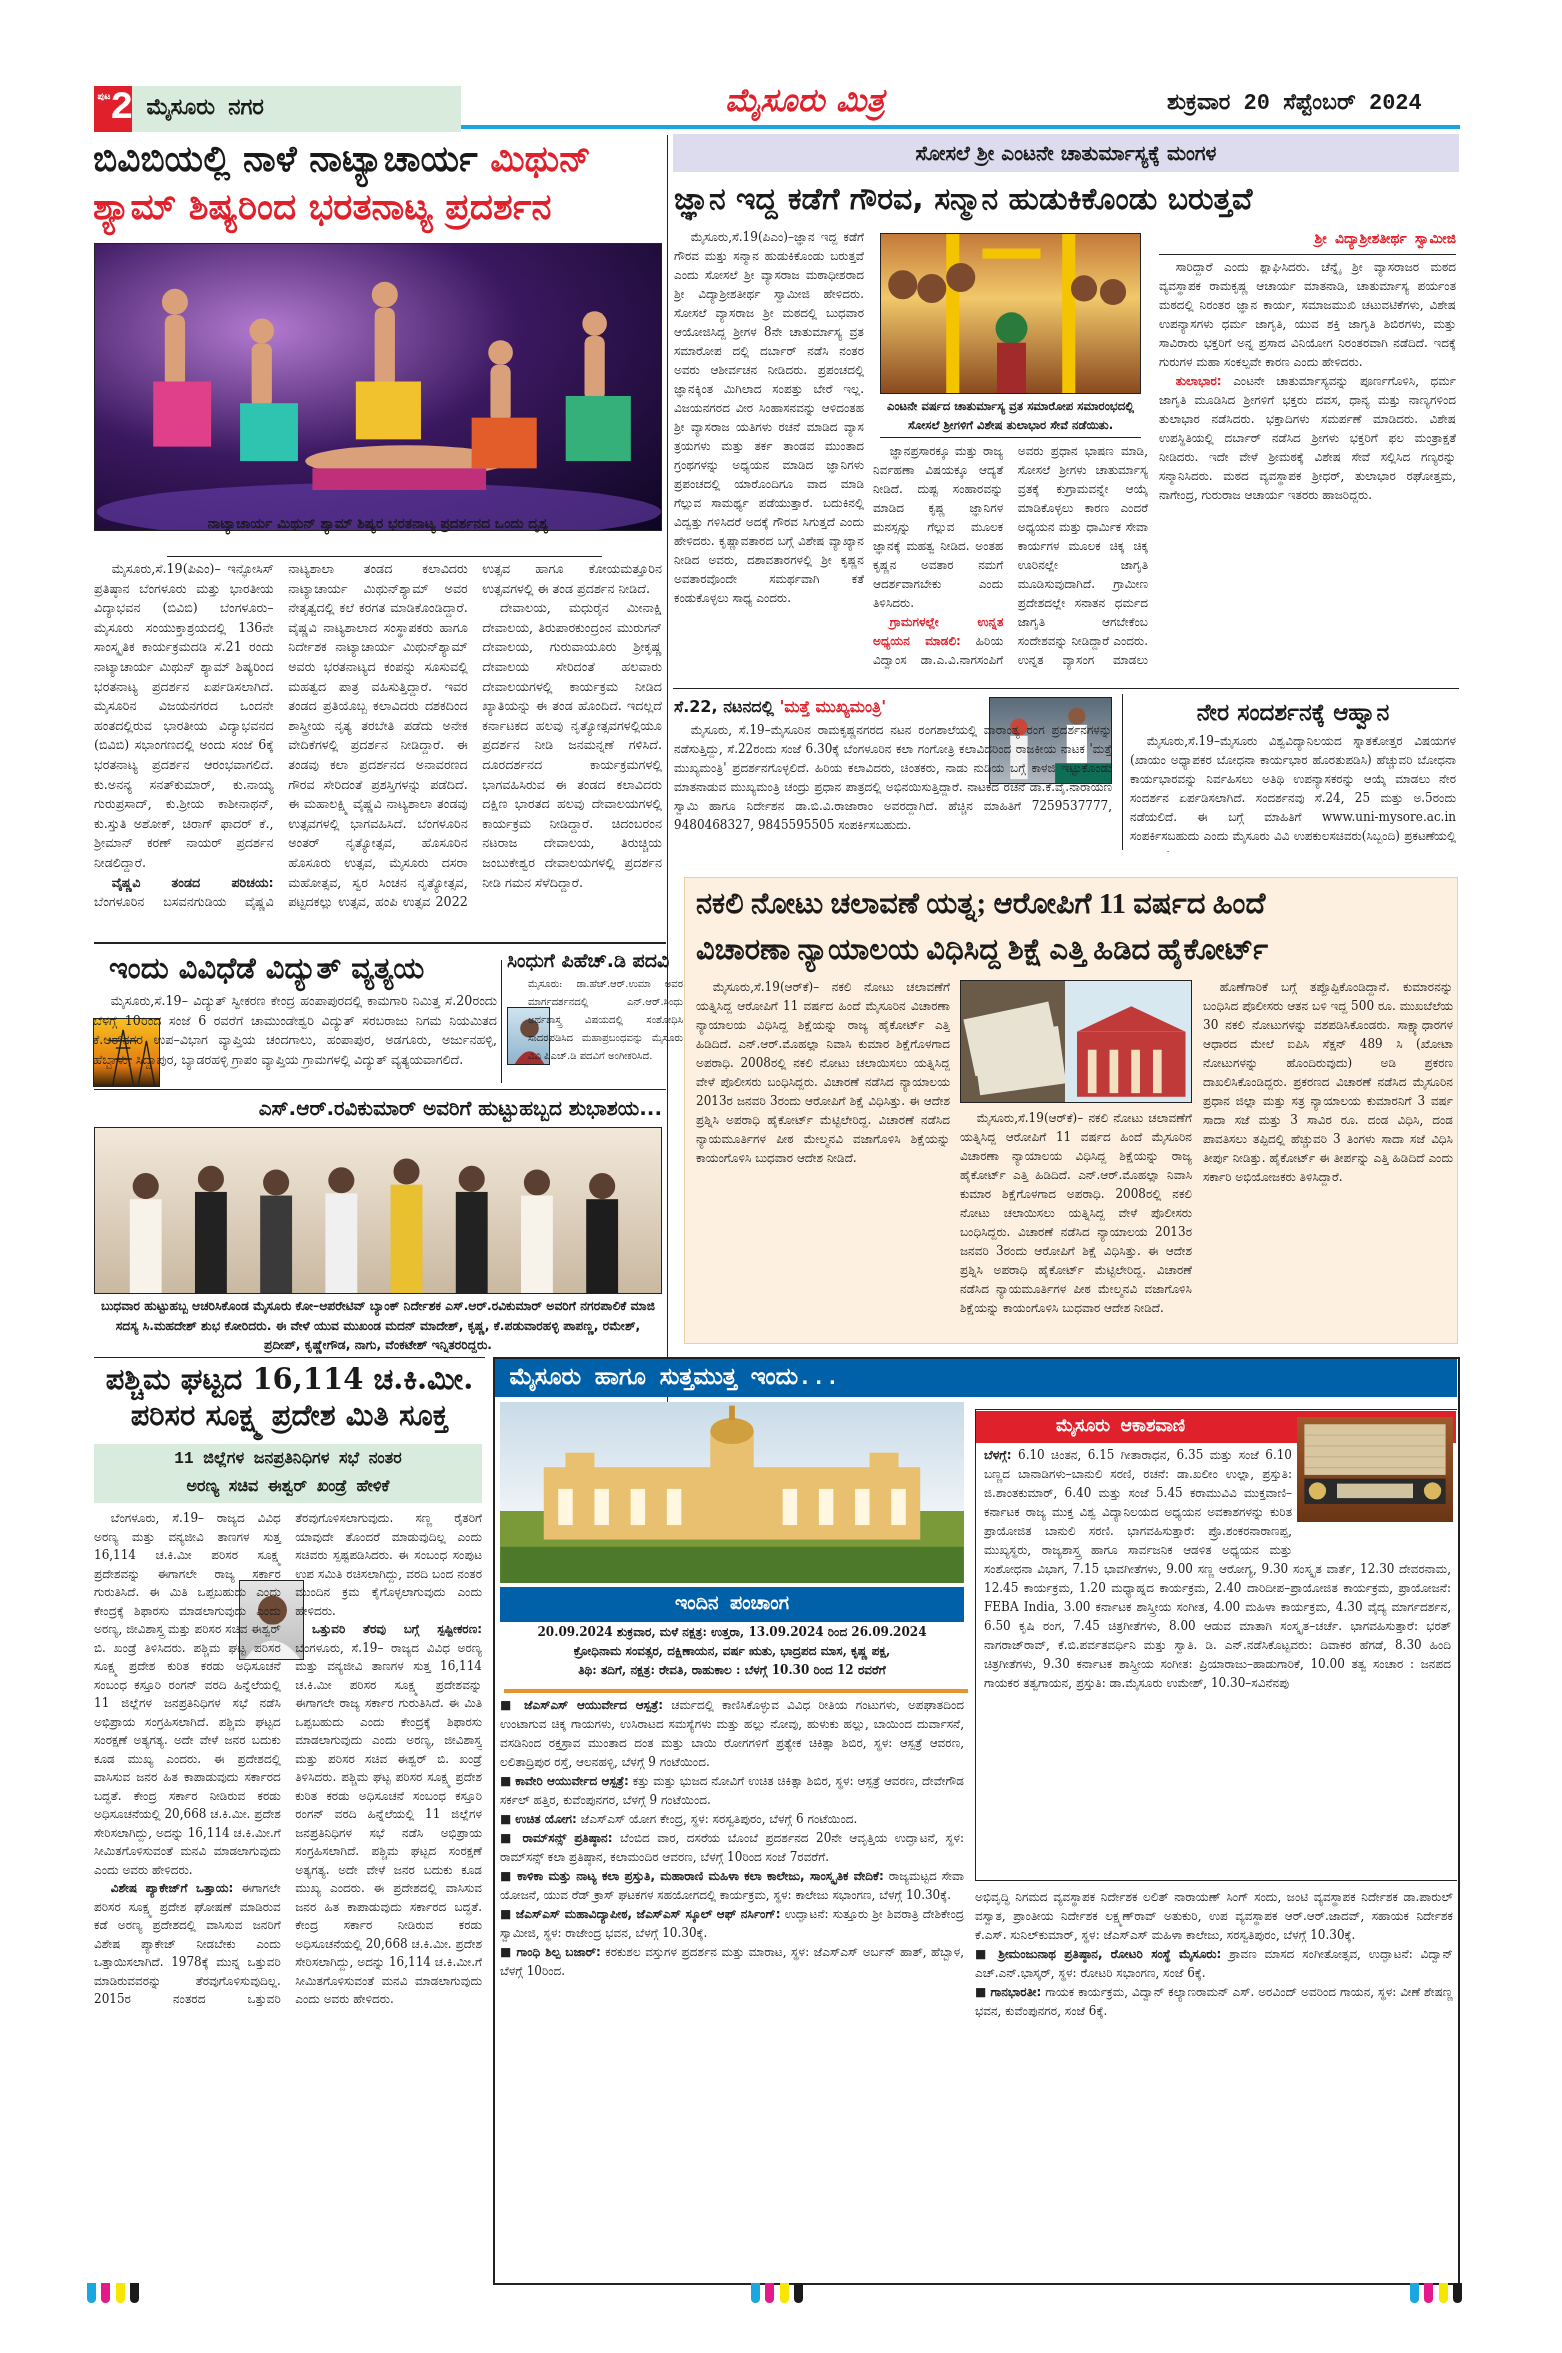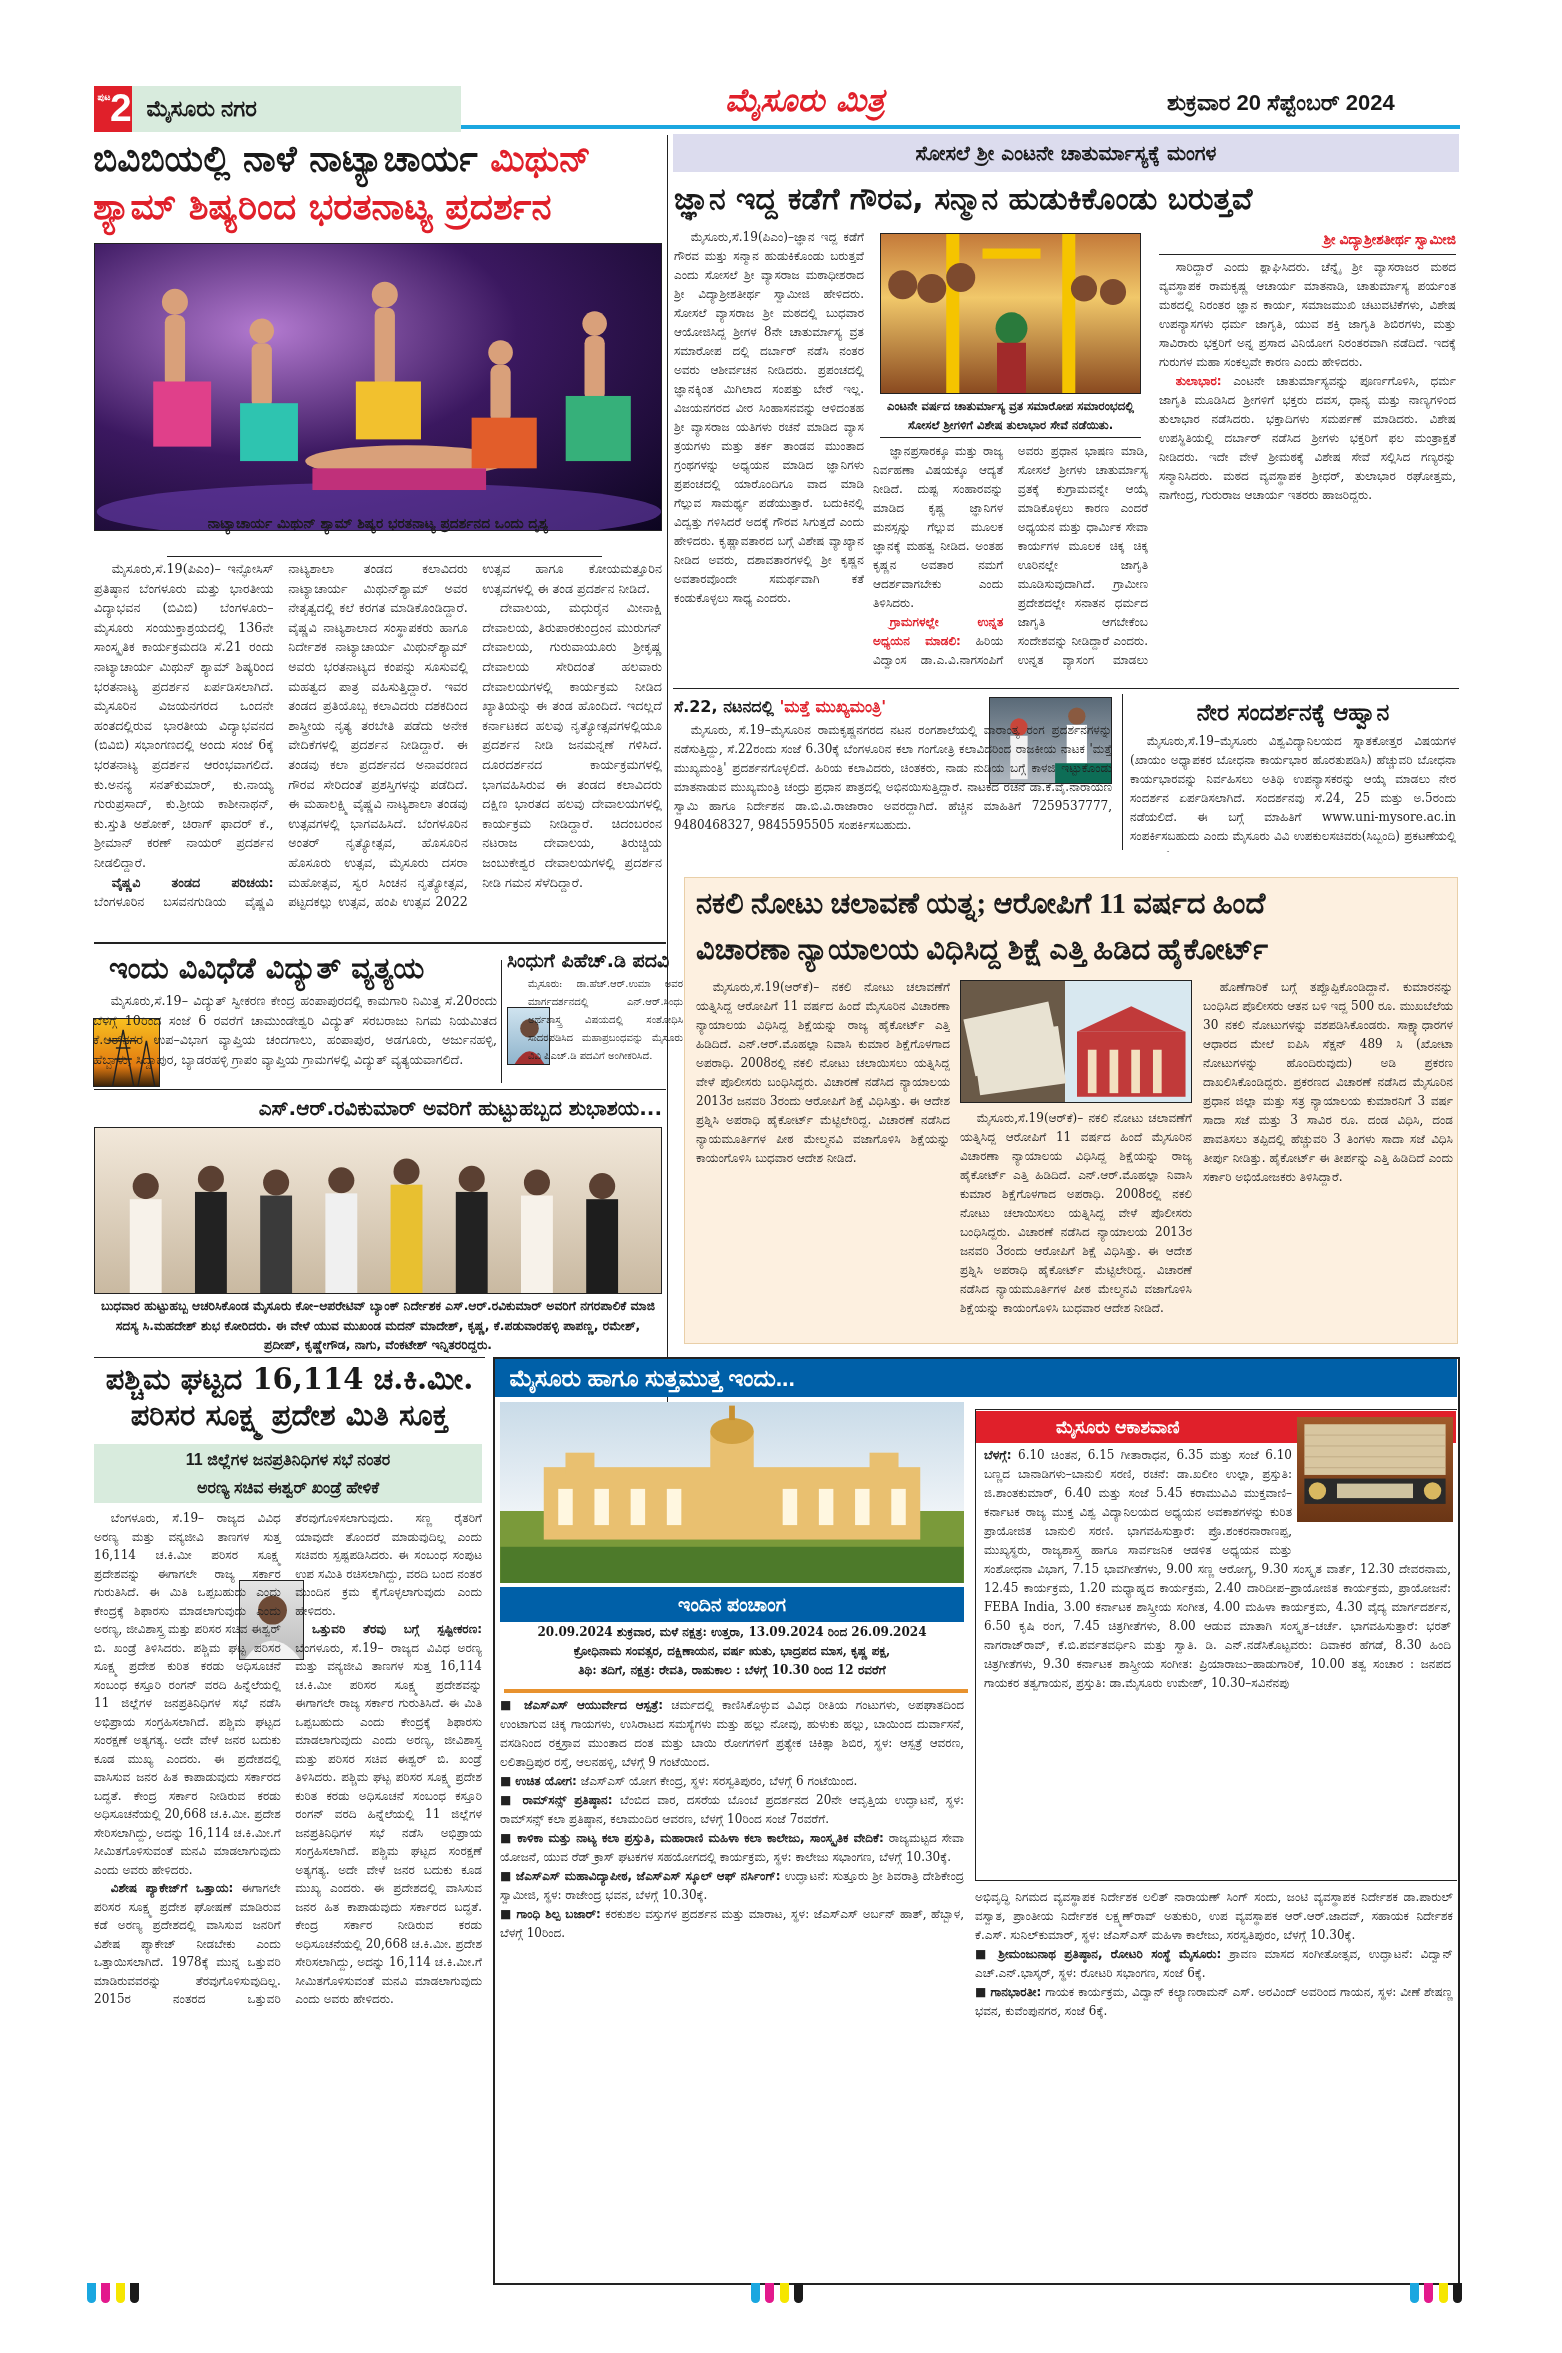--- a/index.html
+++ b/index.html
@@ -1,19 +1,19 @@
 <!DOCTYPE html>
 <html style="font-size:11.6px"><head>
 <meta charset="utf-8">
 <style>
 *{box-sizing:border-box;margin:0;padding:0}
 html,body{width:1562px;height:2354px;background:#fff;overflow:hidden}
 body{position:relative;font-family:"DejaVu Serif",serif;color:#1a1a1a}
 .abs{position:absolute}
-.sans{font-family:Liberation Sans, sans-serif}
+.sans{font-family:Liberation Mono, monospace}
 .serif{font-family:"DejaVu Serif",serif}
 .body-text{font-family:"DejaVu Serif",serif;font-size:12.7px;line-height:19.6px;text-align:justify;color:#222;overflow:hidden}
 .body-text p{text-indent:1.4em}
 .cols2{column-count:2;column-gap:14.5px}
 .cols3{column-count:3;column-gap:14.5px}
 .rule-h{position:absolute;height:2.2px;background:#222}
 .rule-v{position:absolute;width:1.4px;background:#222}
 .photo{position:absolute;border:1.4px solid #222;overflow:hidden}
 .caption{position:absolute;text-align:center;font-family:"DejaVu Sans",sans-serif;font-weight:bold;font-size:13.8px;line-height:21px}
 .head-black{font-family:"DejaVu Sans",sans-serif;font-weight:bold;color:#1a1a1a}
@@ -276,20 +276,21 @@
 <div class="abs sans" style="left:500px;top:1587px;width:464px;height:35px;background:#0060a8;color:#fff;text-align:center;font-weight:bold;font-size:19px;line-height:35px;">ಇಂದಿನ ಪಂಚಾಂಗ</div>
 <div class="abs serif" style="left:500px;top:1623px;width:464px;text-align:center;font-size:12px;line-height:19px;font-weight:bold;">
   <div>20.09.2024 ಶುಕ್ರವಾರ, ಮಳೆ ನಕ್ಷತ್ರ: ಉತ್ತರಾ, 13.09.2024 ರಿಂದ 26.09.2024</div>
   <div>ಕ್ರೋಧಿನಾಮ ಸಂವತ್ಸರ, ದಕ್ಷಿಣಾಯನ, ವರ್ಷ ಋತು, ಭಾದ್ರಪದ ಮಾಸ, ಕೃಷ್ಣ ಪಕ್ಷ,</div>
   <div>ತಿಥಿ: ತದಿಗೆ, ನಕ್ಷತ್ರ: ರೇವತಿ, ರಾಹುಕಾಲ : ಬೆಳಗ್ಗೆ 10.30 ರಿಂದ 12 ರವರೆಗೆ</div>
 </div>
 <div class="abs" style="left:504px;top:1689px;width:464px;height:3.6px;background:#e8922e;"></div>
 
 <div class="abs body-text" style="left:500px;top:1696px;width:464px;height:580px;font-size:12px;line-height:19px;">
   <p style="text-indent:0"><span class="sq">■ </span><span class="bold-lead">ಜೆಎಸ್‌ಎಸ್ ಆಯುರ್ವೇದ ಆಸ್ಪತ್ರೆ:</span> <span>ಚರ್ಮದಲ್ಲಿ ಕಾಣಿಸಿಕೊಳ್ಳುವ ವಿವಿಧ ರೀತಿಯ ಗಂಟುಗಳು, ಅಪಘಾತದಿಂದ ಉಂಟಾಗುವ ಚಿಕ್ಕ ಗಾಯಗಳು, ಉಸಿರಾಟದ ಸಮಸ್ಯೆಗಳು ಮತ್ತು ಹಲ್ಲು ನೋವು, ಹುಳುಕು ಹಲ್ಲು, ಬಾಯಿಂದ ದುರ್ವಾಸನೆ, ವಸಡಿನಿಂದ ರಕ್ತಸ್ರಾವ ಮುಂತಾದ ದಂತ ಮತ್ತು ಬಾಯಿ ರೋಗಗಳಿಗೆ ಪ್ರತ್ಯೇಕ ಚಿಕಿತ್ಸಾ ಶಿಬಿರ, ಸ್ಥಳ: ಆಸ್ಪತ್ರೆ ಆವರಣ, ಲಲಿತಾದ್ರಿಪುರ ರಸ್ತೆ, ಆಲನಹಳ್ಳಿ, ಬೆಳಗ್ಗೆ 9 ಗಂಟೆಯಿಂದ.</span></p>
+  <p style="text-indent:0"><span class="sq">■ </span><span class="bold-lead">ಕಾವೇರಿ ಆಯುರ್ವೇದ ಆಸ್ಪತ್ರೆ:</span> <span>ಕತ್ತು ಮತ್ತು ಭುಜದ ನೋವಿಗೆ ಉಚಿತ ಚಿಕಿತ್ಸಾ ಶಿಬಿರ, ಸ್ಥಳ: ಆಸ್ಪತ್ರೆ ಆವರಣ, ದೇವೇಗೌಡ ಸರ್ಕಲ್ ಹತ್ತಿರ, ಕುವೆಂಪುನಗರ, ಬೆಳಗ್ಗೆ 9 ಗಂಟೆಯಿಂದ.</span></p>
   <p style="text-indent:0"><span class="sq">■ </span><span class="bold-lead">ಉಚಿತ ಯೋಗ:</span> <span>ಜೆಎಸ್‌ಎಸ್ ಯೋಗ ಕೇಂದ್ರ, ಸ್ಥಳ: ಸರಸ್ವತಿಪುರಂ, ಬೆಳಗ್ಗೆ 6 ಗಂಟೆಯಿಂದ.</span></p>
   <p style="text-indent:0"><span class="sq">■ </span><span class="bold-lead">ರಾಮ್‌ಸನ್ಸ್ ಪ್ರತಿಷ್ಠಾನ:</span> <span>ಬೆಂಬಿದ ವಾರ, ದಸರೆಯ ಬೊಂಬೆ ಪ್ರದರ್ಶನದ 20ನೇ ಆವೃತ್ತಿಯ ಉದ್ಘಾಟನೆ, ಸ್ಥಳ: ರಾಮ್‌ಸನ್ಸ್ ಕಲಾ ಪ್ರತಿಷ್ಠಾನ, ಕಲಾಮಂದಿರ ಆವರಣ, ಬೆಳಗ್ಗೆ 10ರಿಂದ ಸಂಜೆ 7ರವರೆಗೆ.</span></p>
   <p style="text-indent:0"><span class="sq">■ </span><span class="bold-lead">ಕಾಳಿಕಾ ಮತ್ತು ನಾಟ್ಯ ಕಲಾ ಪ್ರಸ್ತುತಿ, ಮಹಾರಾಣಿ ಮಹಿಳಾ ಕಲಾ ಕಾಲೇಜು, ಸಾಂಸ್ಕೃತಿಕ ವೇದಿಕೆ:</span> <span>ರಾಜ್ಯಮಟ್ಟದ ಸೇವಾ ಯೋಜನೆ, ಯುವ ರೆಡ್ ಕ್ರಾಸ್ ಘಟಕಗಳ ಸಹಯೋಗದಲ್ಲಿ ಕಾರ್ಯಕ್ರಮ, ಸ್ಥಳ: ಕಾಲೇಜು ಸಭಾಂಗಣ, ಬೆಳಗ್ಗೆ 10.30ಕ್ಕೆ.</span></p>
   <p style="text-indent:0"><span class="sq">■ </span><span class="bold-lead">ಜೆಎಸ್‌ಎಸ್ ಮಹಾವಿದ್ಯಾಪೀಠ, ಜೆಎಸ್‌ಎಸ್ ಸ್ಕೂಲ್ ಆಫ್ ನರ್ಸಿಂಗ್:</span> <span>ಉದ್ಘಾಟನೆ: ಸುತ್ತೂರು ಶ್ರೀ ಶಿವರಾತ್ರಿ ದೇಶಿಕೇಂದ್ರ ಸ್ವಾಮೀಜಿ, ಸ್ಥಳ: ರಾಜೇಂದ್ರ ಭವನ, ಬೆಳಗ್ಗೆ 10.30ಕ್ಕೆ.</span></p>
   <p style="text-indent:0"><span class="sq">■ </span><span class="bold-lead">ಗಾಂಧಿ ಶಿಲ್ಪ ಬಜಾರ್:</span> <span>ಕರಕುಶಲ ವಸ್ತುಗಳ ಪ್ರದರ್ಶನ ಮತ್ತು ಮಾರಾಟ, ಸ್ಥಳ: ಜೆಎಸ್‌ಎಸ್ ಅರ್ಬನ್ ಹಾತ್, ಹೆಬ್ಬಾಳ, ಬೆಳಗ್ಗೆ 10ರಿಂದ.</span></p>
 </div>
 
 <div class="abs" style="left:975px;top:1409px;width:482px;height:472px;border:1.4px solid #222;border-right:none;"></div>
 <div class="abs sans" style="left:976px;top:1411px;width:480px;height:32px;background:#e0202a;color:#fff;font-weight:bold;font-size:17.4px;line-height:32px;padding-left:80px;">ಮೈಸೂರು ಆಕಾಶವಾಣಿ</div>
 <div class="photo" style="left:1297px;top:1417px;width:156px;height:105px;background:linear-gradient(#a05a2a,#6a3515);border:none;">

